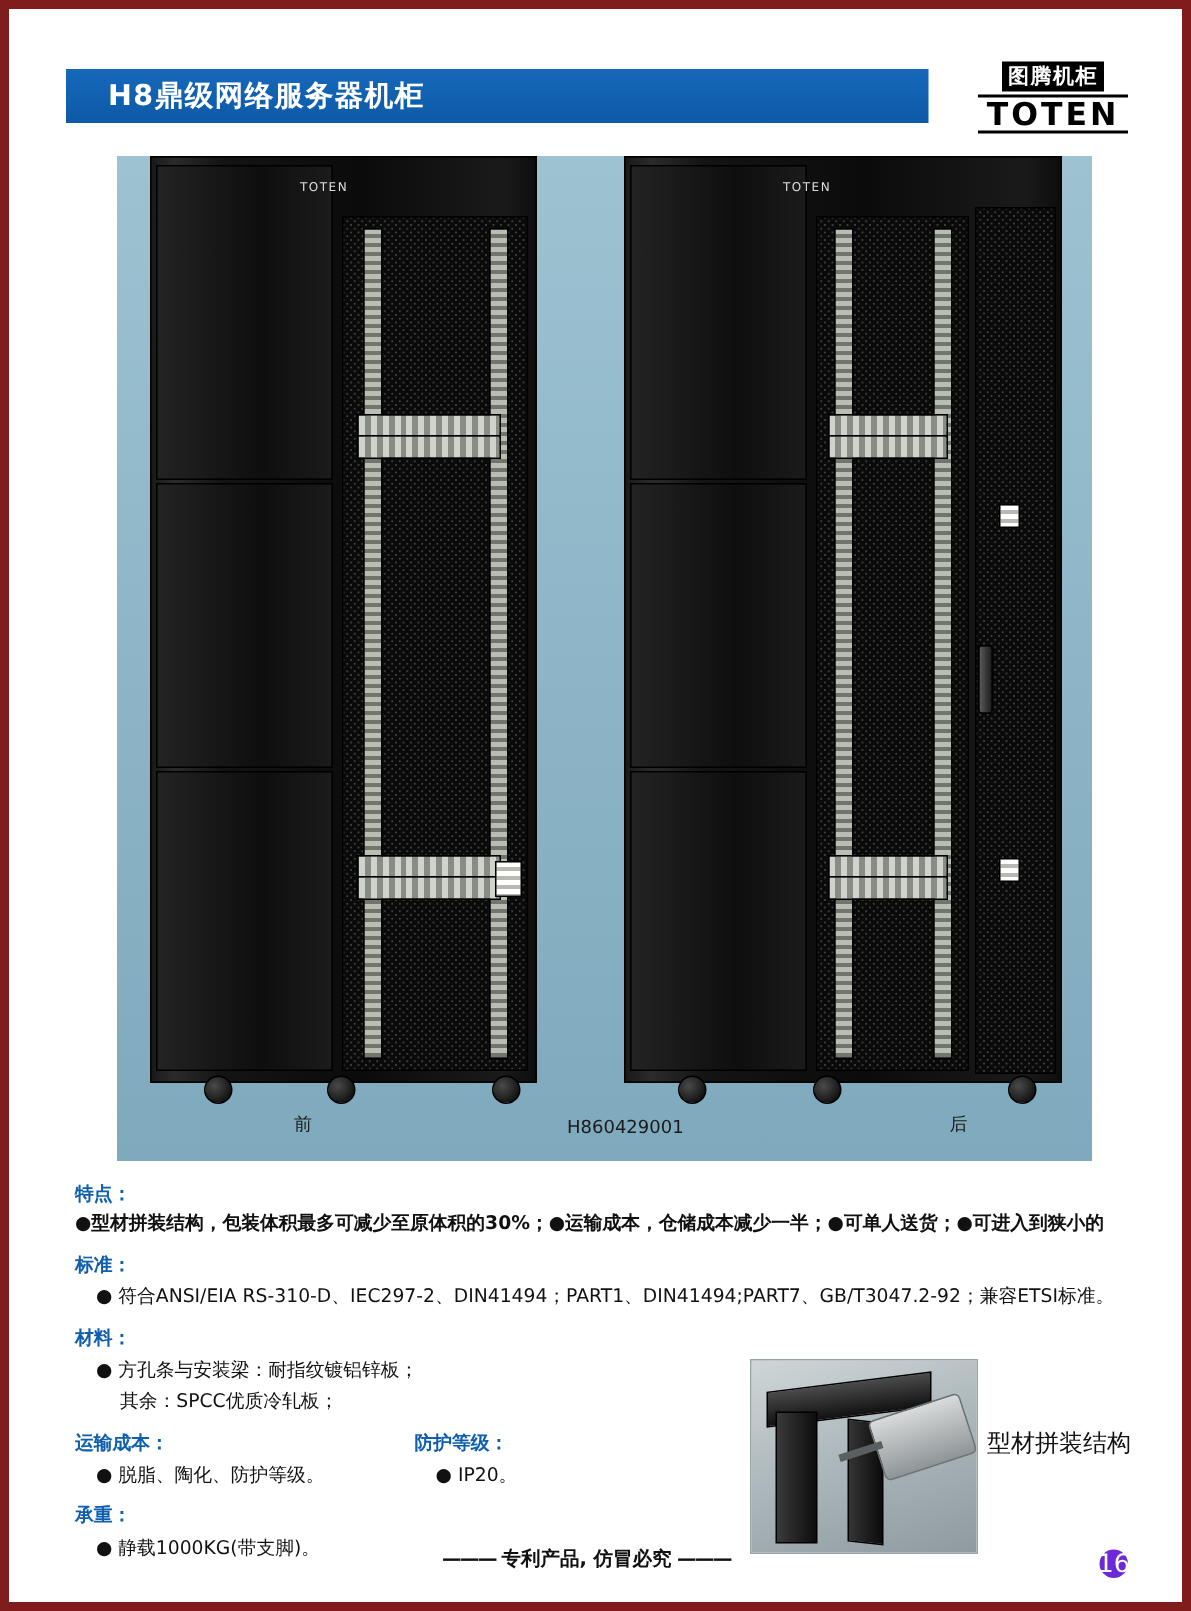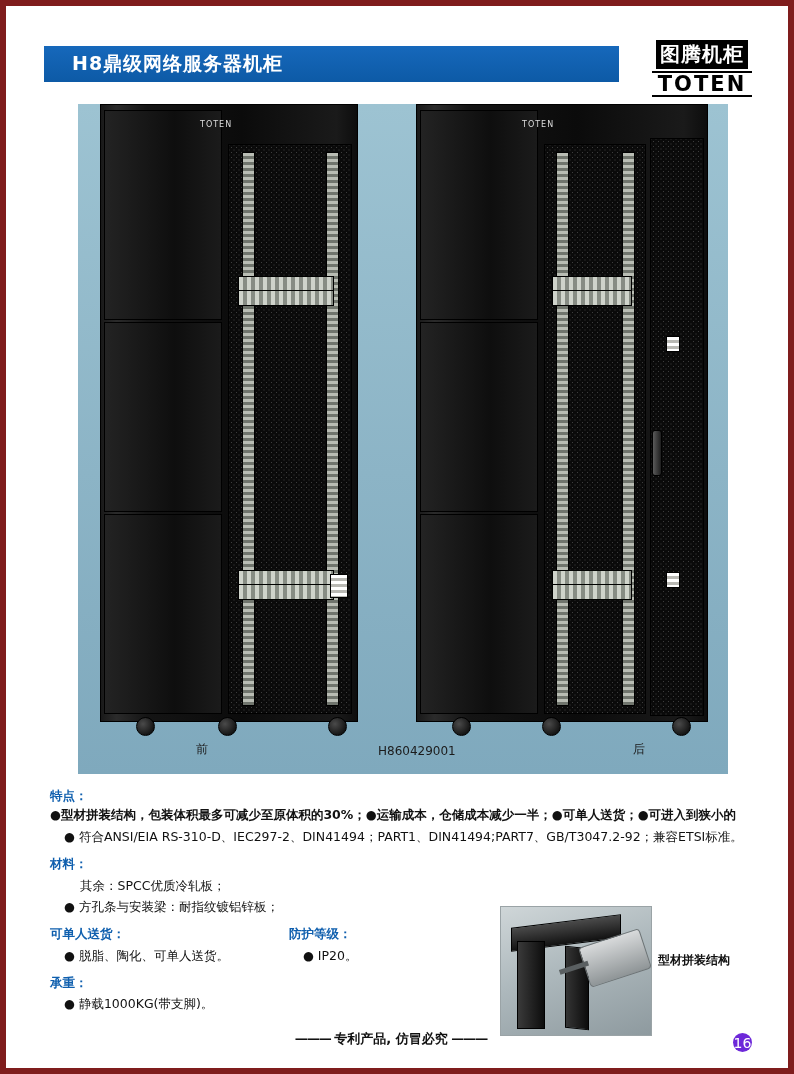--- a/index.html
+++ b/index.html
@@ -24,21 +24,21 @@
     display:flex;align-items:center;
   }
   .header-title{
     color:#ffffff;font-size:19px;font-weight:bold;letter-spacing:1px;
     margin-left:28px;
   }
   .logo-block{
     position:absolute;right:36px;top:34px;width:100px;text-align:center;
   }
   .logo-cn{
-    background:#000;color:#fff;font-size:20px;font-weight:bold;
+    background:#000;color:#fff;font-size:14px;font-weight:bold;
     letter-spacing:1px;padding:1px 4px;display:inline-block;
   }
   .logo-en{
     font-size:21px;font-weight:bold;letter-spacing:2px;color:#000;
     border-top:2px solid #000;border-bottom:2px solid #000;
     margin-top:2px;padding:0 2px;line-height:22px;
   }
 
   
   .photo-area{
@@ -152,33 +152,33 @@
   .dp-drill{
     position:absolute;right:4px;top:30px;width:62px;height:40px;
     background:linear-gradient(180deg,#d8dadb,#8f9597);
     border:1px solid #6d7375;border-radius:4px;transform:rotate(-18deg);
   }
   .dp-drill:after{
     content:"";position:absolute;left:-26px;top:14px;width:30px;height:5px;
     background:#5a5f61;
   }
   .detail-caption{
-    position:absolute;right:34px;top:946px;width:96px;font-size:12px;color:#111;font-weight:bold;
+    position:absolute;right:34px;top:946px;width:96px;font-size:16px;color:#111;
   }
 
   
   .footer{
     position:absolute;left:0;right:12px;bottom:20px;text-align:center;
     font-size:13px;color:#111;font-weight:bold;
   }
   .footer .dash{letter-spacing:-1px;}
   .page-num{
     position:absolute;right:36px;bottom:16px;
     width:19px;height:19px;border-radius:50%;background:#6d28d9;color:#fff;
-    font-size:14px;display:flex;align-items:center;justify-content:center;
+    font-size:17px;display:flex;align-items:center;justify-content:center;
   }
 </style>
 </head>
 <body>
 
 <div class="page">
 
   <div class="header-bar">
     <div class="header-title">H8鼎级网络服务器机柜</div>
   </div>
@@ -247,30 +247,31 @@
     <div class="caption cap-front">前</div>
     <div class="caption cap-code">H860429001</div>
     <div class="caption cap-back">后</div>
   </div>
 
   <div class="specs">
 
     <div class="sec-title first">特点：</div>
     <div style="font-weight:bold;">●型材拼装结构，包装体积最多可减少至原体积的30%；●运输成本，仓储成本减少一半；●可单人送货；●可进入到狭小的</div>
 
+    <div class="sec-title">标准：</div>
     <div class="bullet-line">● 符合ANSI/EIA RS-310-D、IEC297-2、DIN41494；PART1、DIN41494;PART7、GB/T3047.2-92；兼容ETSI标准。</div>
 
     <div class="sec-title">材料：</div>
+    <div class="bullet-line">● 方孔条与安装梁：耐指纹镀铝锌板；</div>
     <div class="bullet-line indent">其余：SPCC优质冷轧板；</div>
-    <div class="bullet-line">● 方孔条与安装梁：耐指纹镀铝锌板；</div>
 
     <div class="row-flex">
       <div>
-        <div class="sec-title">可单人送货：</div>
-        <div class="bullet-line">● 脱脂、陶化、可单人送货。</div>
+        <div class="sec-title">运输成本：</div>
+        <div class="bullet-line">● 脱脂、陶化、防护等级。</div>
       </div>
       <div>
         <div class="sec-title">防护等级：</div>
         <div class="bullet-line">● IP20。</div>
       </div>
     </div>
 
     <div class="sec-title">承重：</div>
     <div class="bullet-line">● 静载1000KG(带支脚)。</div>
   </div>

